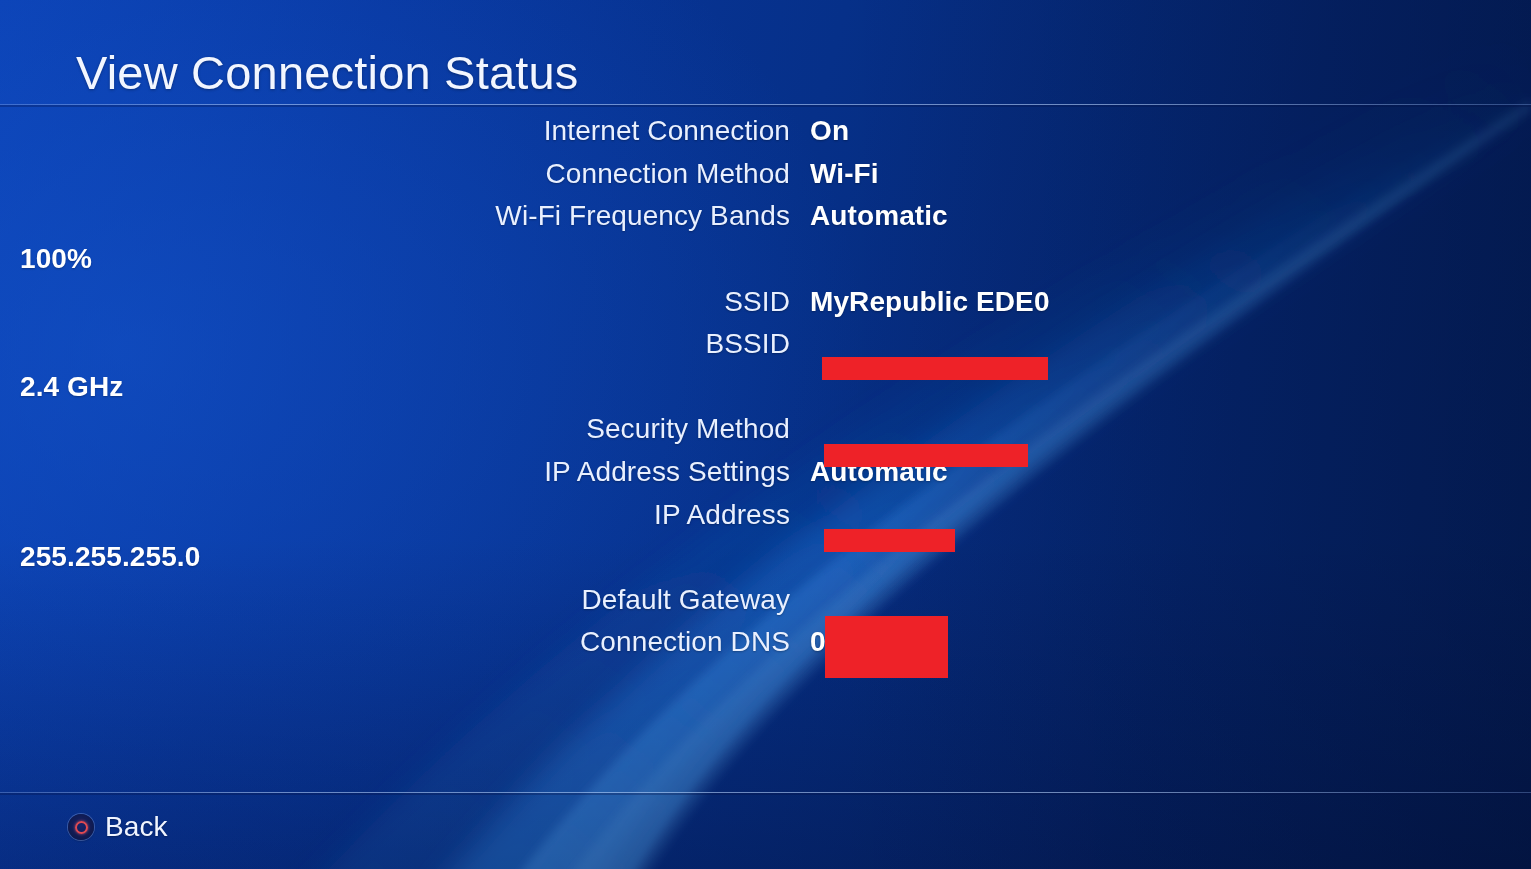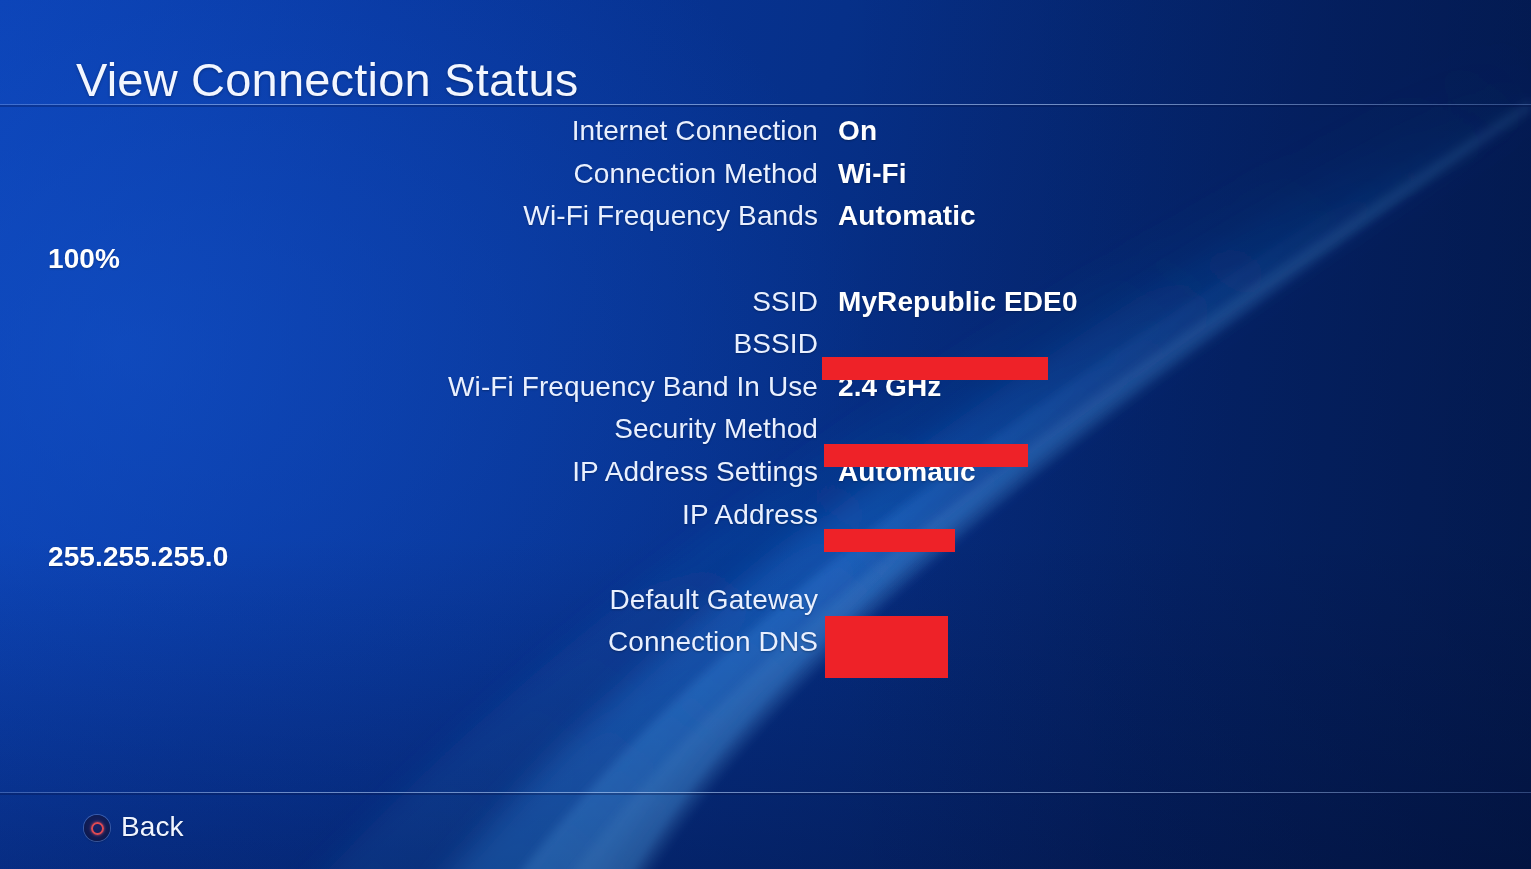--- a/index.html
+++ b/index.html
@@ -35,21 +35,21 @@
       linear-gradient(to right, rgba(0,0,0,0) 55%, rgba(0,8,40,0.34) 100%),
       linear-gradient(to bottom, rgba(0,0,0,0) 62%, rgba(0,6,34,0.28) 100%);
   }
 
   
   .header{
     position:absolute; top:0; left:0; width:1531px; height:105px;
   }
   .page-title{
     position:absolute;
-    left:76px; top:56px;
+    left:76px; top:49px;
     font-size:47px;
     font-weight:300;
     letter-spacing:0.2px;
     color:#f2f6ff;
     line-height:1;
     text-shadow:0 1px 3px rgba(0,0,0,0.30);
     white-space:nowrap;
   }
   .rule{
     position:absolute; left:0; width:1531px; height:1px;
@@ -69,21 +69,21 @@
   .rule-shadow.bottom{ top:793px; }
 
   
   .list-viewport{
     position:absolute;
     left:0; top:110px;
     width:1531px; height:672px;
     overflow:hidden;
   }
   .rows{
-    position:absolute; left:0; top:0; width:1531px;padding-left:28px;
+    position:absolute; left:0; top:0; width:1531px;
   }
   .row{
     position:relative;
     height:42.6px;
     display:flex;
     align-items:center;
   }
   .lbl{
     width:790px;
     text-align:right;
@@ -121,22 +121,22 @@
     background:#ee2228;
     z-index:20;
   }
 
   
   .footer{
     position:absolute; left:0; top:793px; width:1531px; height:76px;
   }
   .back-btn{
     position:absolute;
-    left:84px; top:20px;
-    display:flex; align-items:flex-end; gap:11px;
+    left:68px; top:20px;
+    display:flex; align-items:center; gap:11px;
     background:transparent; border:0; padding:0;
     cursor:pointer;
   }
   .circle-icon{
     width:26px; height:26px;
     border-radius:50%;
     background:radial-gradient(circle at 50% 44%, #16246b 0%, #101b52 58%, #0c1542 100%);
     box-shadow:0 0 0 1px rgba(120,150,225,0.45), 0 1px 2px rgba(0,0,0,0.4);
     display:flex; align-items:center; justify-content:center;
     flex:none;
@@ -226,21 +226,20 @@
         </div>
         <div class="row">
           <div class="lbl">SSID</div>
           <div class="val">MyRepublic EDE0</div>
         </div>
         <div class="row">
           <div class="lbl">BSSID</div>
           <div class="val"></div>
         </div>
         <div class="row">
-          <div class="lbl">Wi-Fi Frequency Band In Use</div>
           <div class="val">2.4 GHz</div>
         </div>
         <div class="row">
           <div class="lbl">Security Method</div>
           <div class="val"></div>
         </div>
         <div class="row">
           <div class="lbl">IP Address Settings</div>
           <div class="val">Automatic</div>
         </div>

